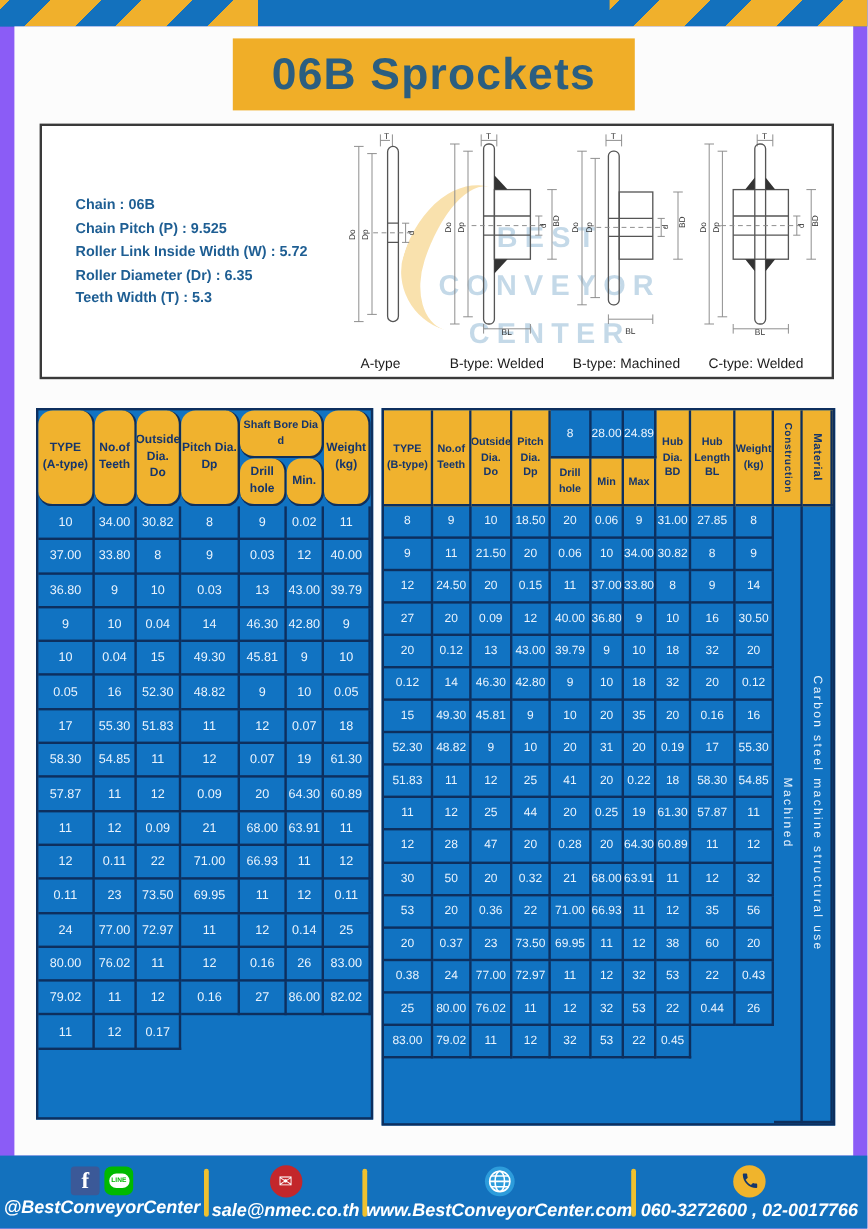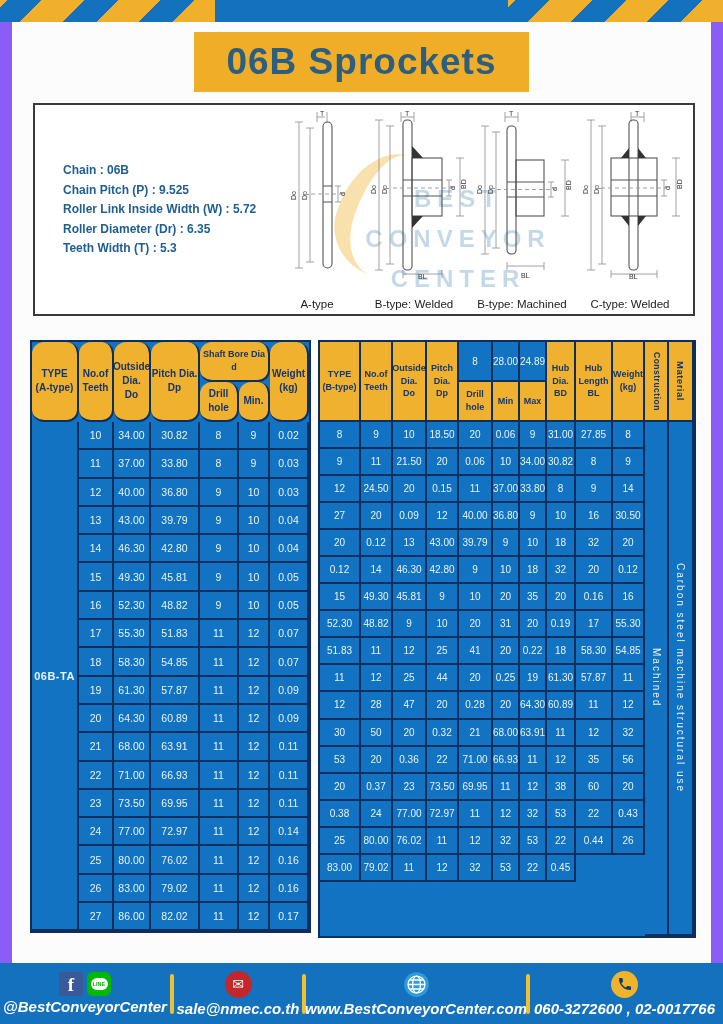--- a/index.html
+++ b/index.html
@@ -205,21 +205,20 @@
       <div class="c hdr pre" style="grid-column:3;grid-row:1/3">Outside
 Dia.
 Do</div>
       <div class="c hdr pre" style="grid-column:4;grid-row:1/3">Pitch Dia.
 Dp</div>
       <div class="c hdr" style="grid-column:5/7;grid-row:1;font-size:9px">Shaft Bore Dia d</div>
       <div class="c hdr" style="grid-column:5;grid-row:2">Drill hole</div>
       <div class="c hdr" style="grid-column:6;grid-row:2">Min.</div>
       <div class="c hdr pre" style="grid-column:7;grid-row:1/3">Weight
 (kg)</div>
-      <div class="c type-label" style="grid-column:1;grid-row:3/span 18">06B-TA</div>
     <div class="c bodyc">10</div>
         <div class="c bodyc">34.00</div>
         <div class="c bodyc">30.82</div>
         <div class="c bodyc">8</div>
         <div class="c bodyc">9</div>
         <div class="c bodyc">0.02</div>
         <div class="c bodyc">11</div>
         <div class="c bodyc">37.00</div>
         <div class="c bodyc">33.80</div>
         <div class="c bodyc">8</div>

